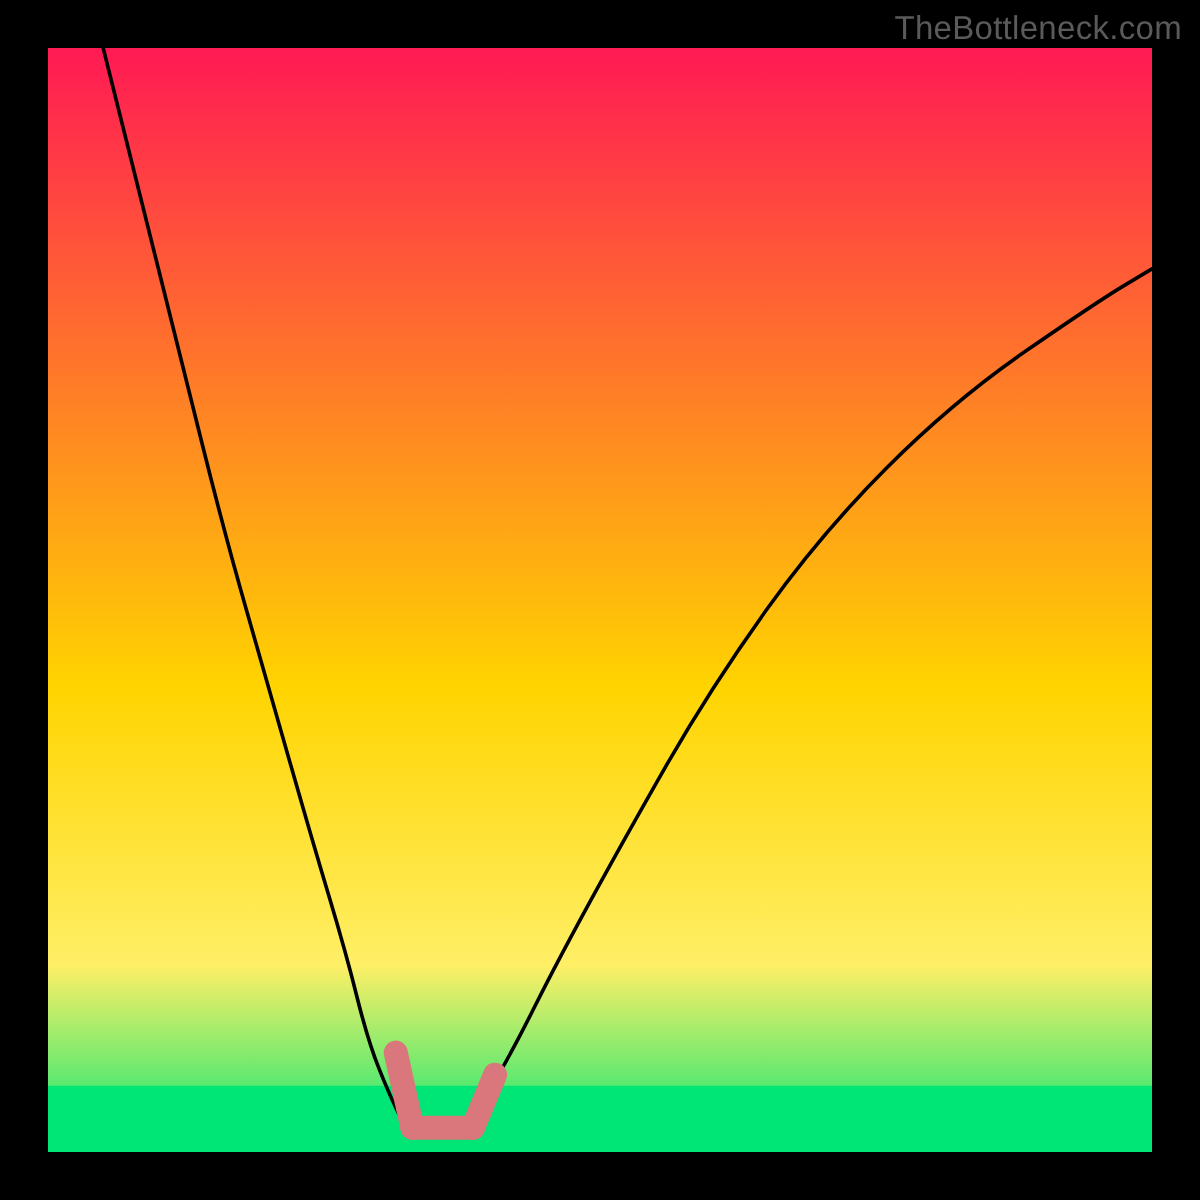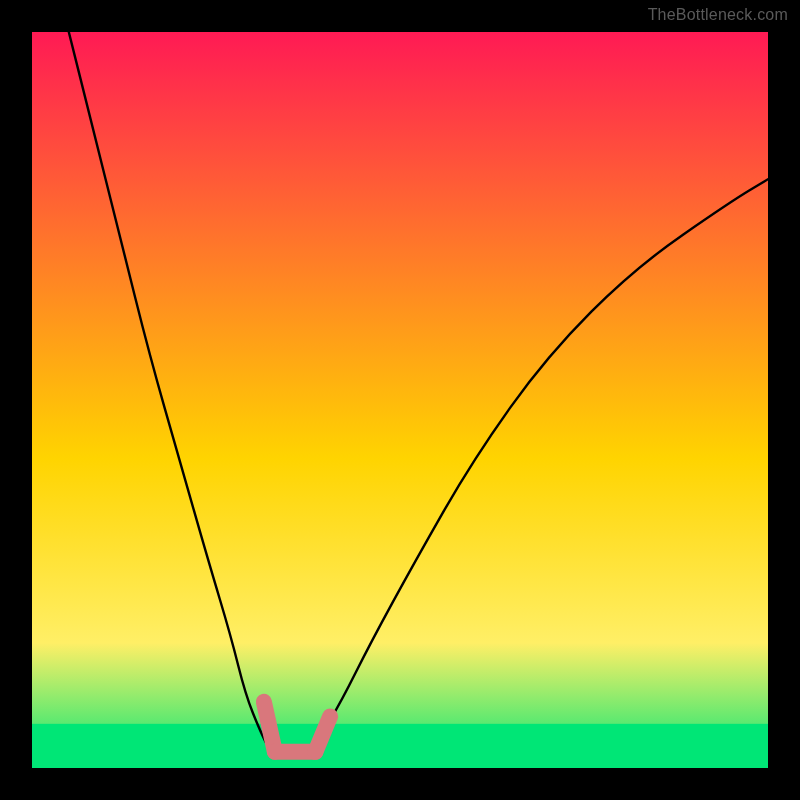--- a/index.html
+++ b/index.html
@@ -23,21 +23,21 @@
     top: 32px;
     width: 736px;
     height: 736px;
     overflow: hidden;
   }
   .watermark {
     position: absolute;
     top: 6px;
     right: 12px;
     color: #5a5a5a;
-    font-size: 16px;
+    font-size: 22px;
     letter-spacing: 0.2px;
     font-weight: 500;
     user-select: none;
   }
   svg { display: block; }
 </style>
 </head>
 <body>
 
 <div class="stage">

